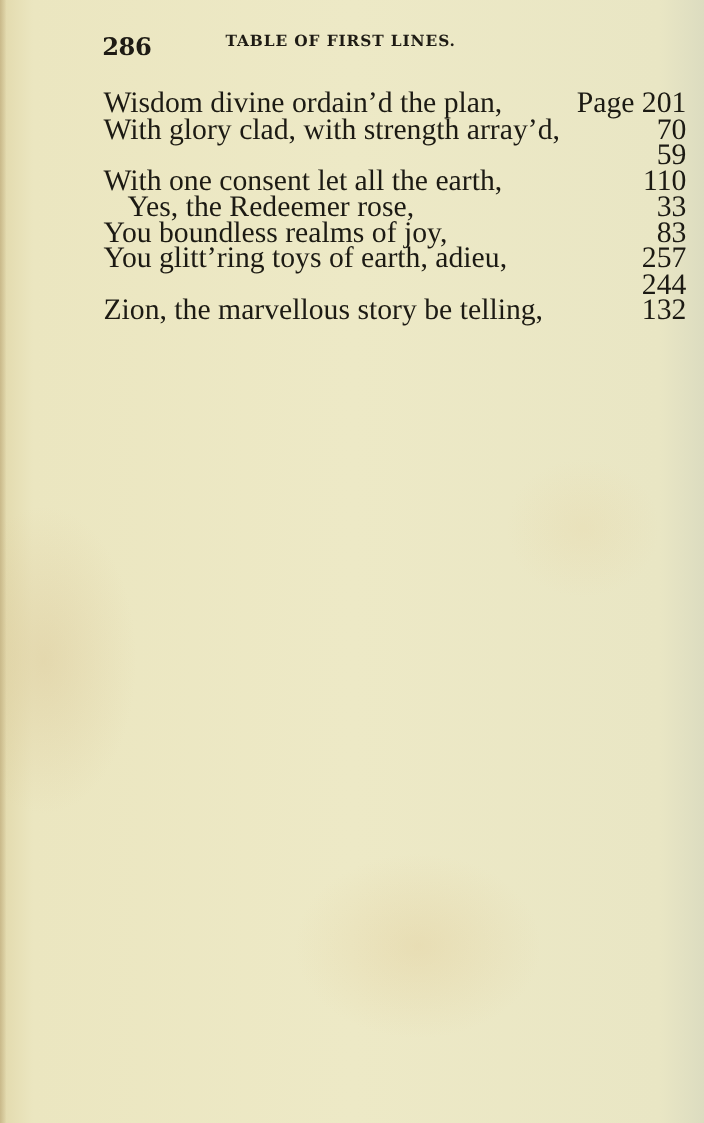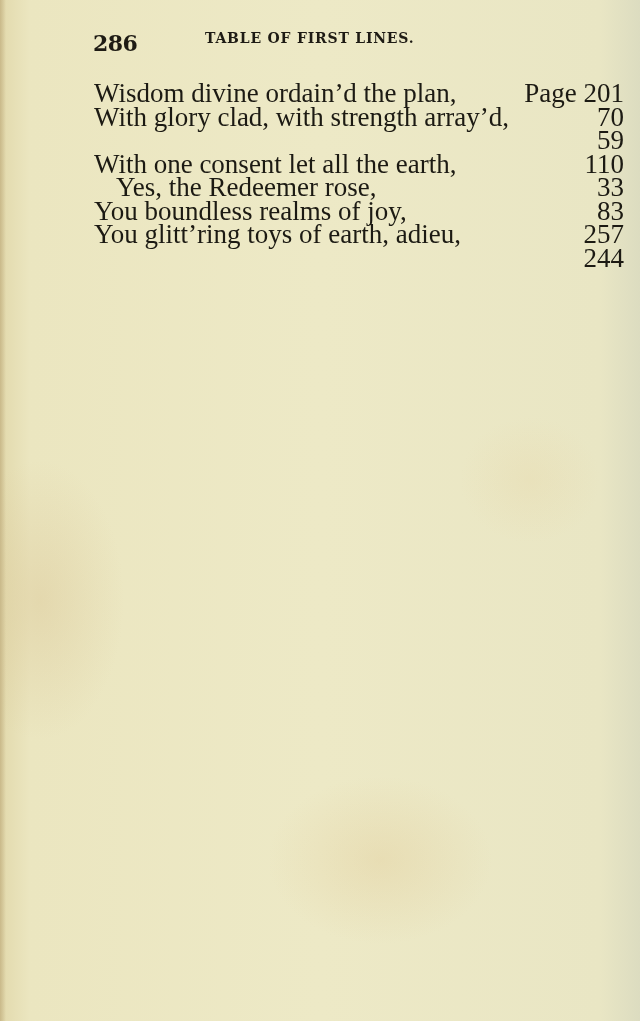--- a/index.html
+++ b/index.html
@@ -121,14 +121,18 @@
       <span class="first-line">You boundless realms of joy,</span>
       <span class="page-ref">83</span>
     </li>
     <li class="entry">
       <span class="first-line">You glitt’ring toys of earth, adieu,</span>
       <span class="page-ref">257</span>
     </li>
     <li class="entry">
       <span class="page-ref">244</span>
     </li>
+    <li class="entry">
+      <span class="first-line">Zion, the marvellous story be telling,</span>
+      <span class="page-ref">132</span>
+    </li>
   </ul>
 </div>
 
 </body></html>

